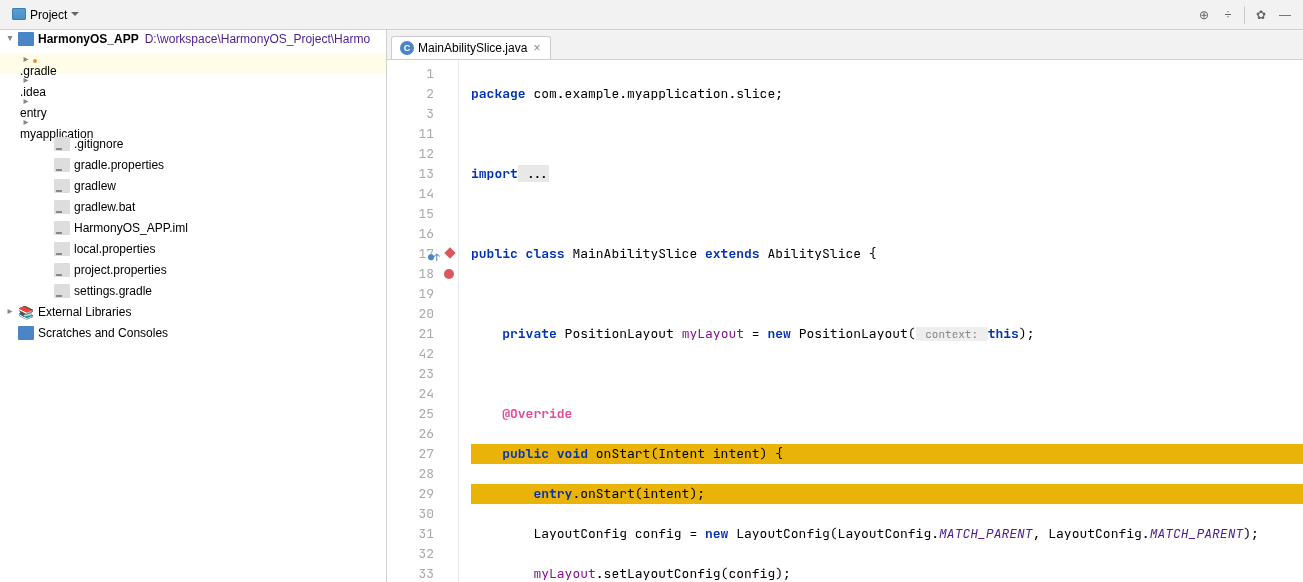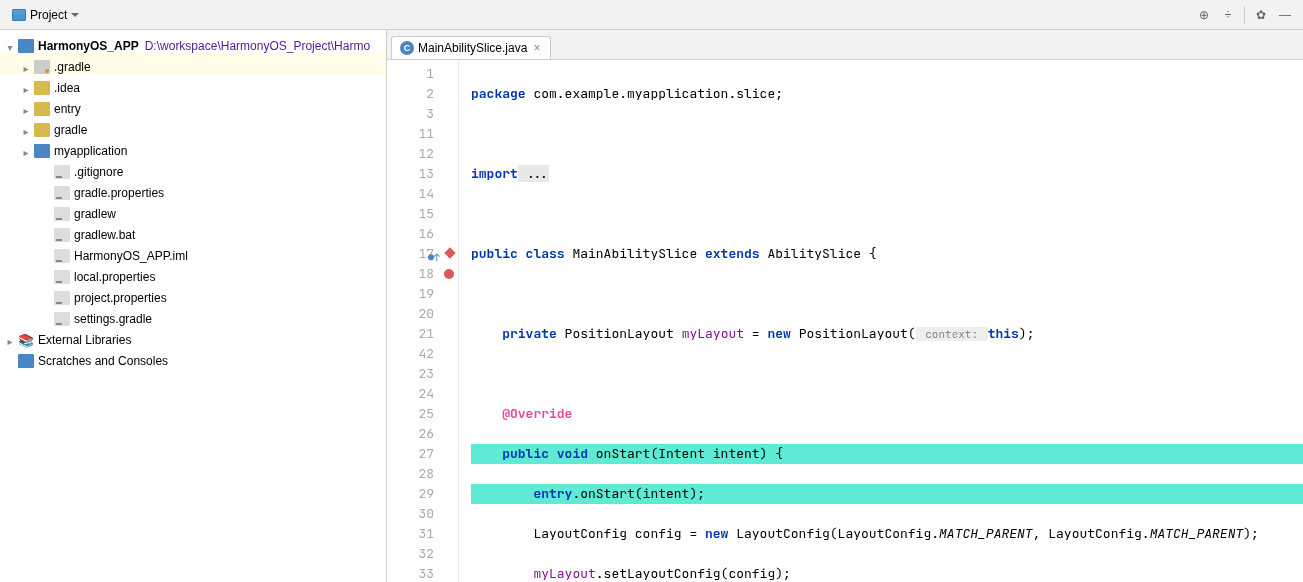--- a/index.html
+++ b/index.html
@@ -1,63 +1,63 @@
 <!DOCTYPE html>
 <html><head>
 <meta charset="utf-8">
 <style>
 * { margin:0; padding:0; box-sizing:border-box; }
 body { font-family:"Segoe UI",Arial,sans-serif; font-size:12px; background:#fff; color:#000; overflow:hidden; width:1303px; height:582px; }
 .toolbar { height:30px; border-bottom:1px solid #d0d0d0; display:flex; align-items:center; padding:0 6px; background:#f2f2f2; }
-.proj-btn { display:flex; align-items:center; gap:4px; padding:2px 6px; cursor:pointer; }
+.proj-btn { display:flex; align-items:flex-start; gap:4px; padding:2px 6px; cursor:pointer; }
 .proj-icon { width:14px; height:12px; background:linear-gradient(#5a9fd4,#4a8fc4); border:1px solid #3a7fb4; border-radius:1px; }
 .chevron-down { border:4px solid transparent; border-top-color:#666; margin-top:4px; }
 .tb-spacer { flex:1; }
 .tb-icon { width:16px; height:16px; margin:0 4px; cursor:pointer; display:flex; align-items:center; justify-content:center; color:#666; }
 .tb-sep { width:1px; height:18px; background:#ccc; margin:0 4px; }
 .tabbar { height:30px; border-bottom:1px solid #d0d0d0; display:flex; align-items:flex-end; background:#f2f2f2; padding-left:4px; }
 .tab { display:flex; align-items:center; gap:4px; padding:4px 8px; background:#fff; border:1px solid #ccc; border-bottom:none; border-radius:3px 3px 0 0; font-size:12px; }
 .tab-icon { width:14px; height:14px; background:#4a86c7; border-radius:50%; color:#fff; display:flex; align-items:center; justify-content:center; font-size:9px; font-weight:bold; }
 .close-x { color:#888; cursor:pointer; padding:0 2px; }
 .main { display:flex; height:calc(100% - 30px); }
 .sidebar { width:387px; overflow:hidden; border-right:1px solid #d0d0d0; background:#fff; }
 .tree { padding-top:2px; }
-.node { display:flex; align-items:flex-end; height:21px; padding-left:4px; white-space:nowrap; cursor:pointer; }
+.node { display:flex; align-items:flex-start; height:21px; padding-left:4px; white-space:nowrap; cursor:pointer; }
 .node.sel { background:#FFFDE7; }
 .ar { width:12px; text-align:center; color:#888; font-size:10px; }
 .ar.exp::before { content:"▾"; }
 .ar.col::before { content:"▸"; }
 .ar.none::before { content:""; }
 .ficon { width:16px; height:14px; margin:0 4px 0 2px; display:flex; align-items:center; justify-content:center; }
 .folder { background:#d9b84e; border-radius:1px; }
 .folder.blue { background:#4a86c7; }
 .folder-dot { background:#ccc; border-radius:1px; position:relative; }
 .folder-dot::after { content:""; position:absolute; width:4px; height:4px; background:#e89030; border-radius:50%; right:1px; bottom:1px; }
 .file { background:#ddd; border-radius:1px; position:relative; }
 .file::after { content:""; position:absolute; left:2px; bottom:1px; width:6px; height:2px; background:#888; }
 .lib-icon { color:#c78a3a; font-size:13px; }
 .scratch-icon { background:#4a86c7; border-radius:1px; }
 .lbl { color:#000; }
 .path-hint { color:#4c1d95; margin-left:6px; }
-.ind1 { padding-left:20px; } .ind2 { padding-left:40px; }
+.ind1 { padding-left:20px;flex-direction:column; } .ind2 { padding-left:40px; }
 .editor { flex:1; display:flex; flex-direction:column; }
 .code-area { flex:1; display:flex; overflow:hidden; font-family:"JetBrains Mono","Consolas",monospace; font-size:13px; line-height:20px; }
 .gutter { width:72px; background:#fff; border-right:1px solid #e8e8e8; text-align:right; color:#aaa; padding-top:4px; }
 .gl { height:20px; padding-right:24px; position:relative; }
 .gl .bp { position:absolute; right:4px; top:5px; width:10px; height:10px; background:#db5860; border-radius:50%; }
 .gl .ov { position:absolute; right:18px; top:4px; color:#5a9e6f; font-size:10px; }
 .gl .ov.blue { color:#4a86c7; }
 .gl .diamond { position:absolute; right:4px; top:5px; width:8px; height:8px; background:#db5860; transform:rotate(45deg); }
 .code { flex:1; padding:4px 0 0 12px; white-space:pre; }
 .cl { height:20px; }
-.cl.bp-line { background:#5eead4; }
+.cl.bp-line { background:#eab308; }
 .kw { color:#0033b3; font-weight:bold; }
 .ann { color:#ec4899;font-weight:bold; }
 .fld { color:#871094; }
-.sfld { color:#000000; font-style:italic; }
+.sfld { color:#4c1d95; font-style:italic; }
 .hint { background:#eee; color:#888; padding:0 3px; border-radius:2px; font-size:11px; }
 </style>
 </head>
 <body>
 
 <div class="toolbar">
   <div class="proj-btn">
     <span class="proj-icon"></span>
     <span>Project</span>
     <span class="chevron-down"></span>
@@ -86,25 +86,20 @@
         </div>
       <div class="node ind1">
           <span class="ar col"></span>
           <span class="ficon folder"></span>
           <span class="lbl">.idea</span>
         </div>
       <div class="node ind1">
           <span class="ar col"></span>
           <span class="ficon folder"></span>
           <span class="lbl">entry</span>
-        </div>
-      <div class="node ind1">
-          <span class="ar col"></span>
-          <span class="ficon folder"></span>
-          <span class="lbl">gradle</span>
         </div>
       <div class="node ind1">
           <span class="ar col"></span>
           <span class="ficon folder blue"></span>
           <span class="lbl">myapplication</span>
         </div>
       <div class="node ind2">
           <span class="ar none"></span>
           <span class="ficon file"></span>
           <span class="lbl">.gitignore</span>

